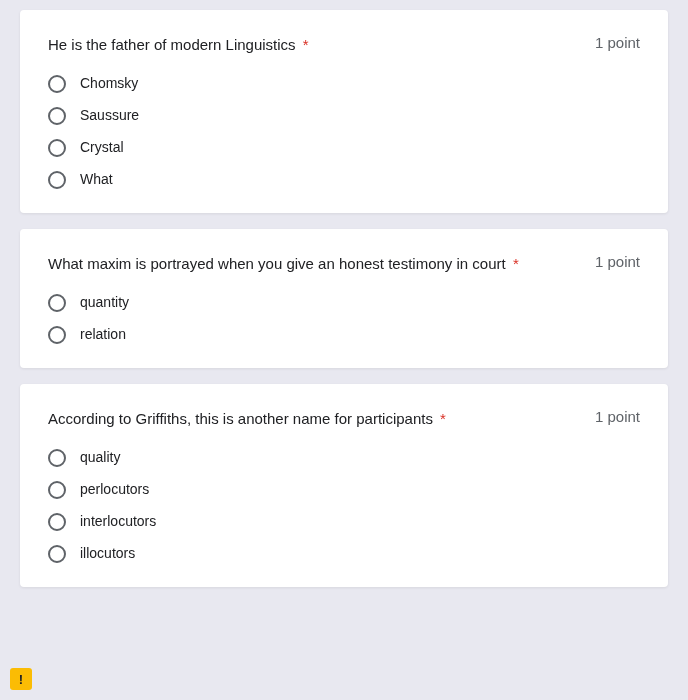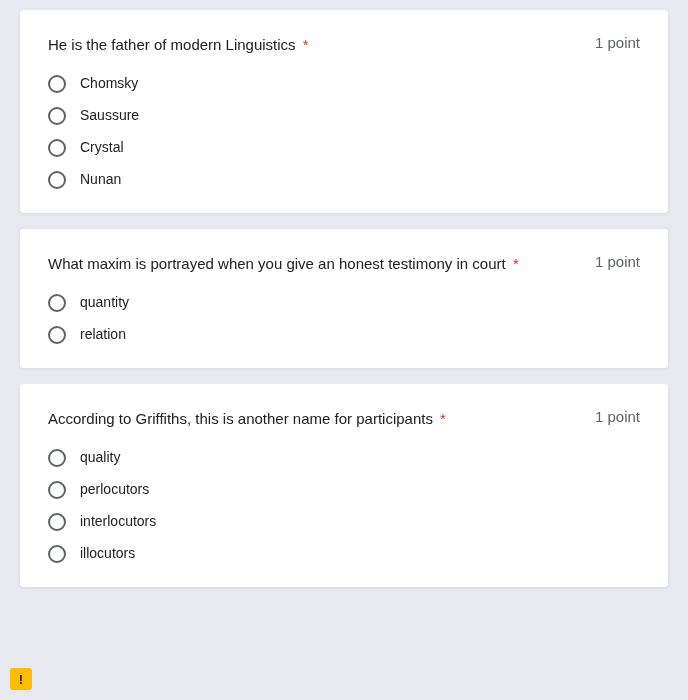--- a/index.html
+++ b/index.html
@@ -110,21 +110,21 @@
       <div class="option-row">
         <span class="radio-circle"></span>
         <span class="option-text">Saussure</span>
       </div>
       <div class="option-row">
         <span class="radio-circle"></span>
         <span class="option-text">Crystal</span>
       </div>
       <div class="option-row">
         <span class="radio-circle"></span>
-        <span class="option-text">Nunan</span>
+        <span class="option-text">What</span>
       </div>
     </div>
     <div class="question-card">
       <div class="question-header">
         <div class="question-text">What maxim is portrayed when you give an honest testimony in court<span class="required-star"> *</span></div>
         <div class="points-label">1 point</div>
       </div>
       <div class="option-row">
         <span class="radio-circle"></span>
         <span class="option-text">quantity</span>

